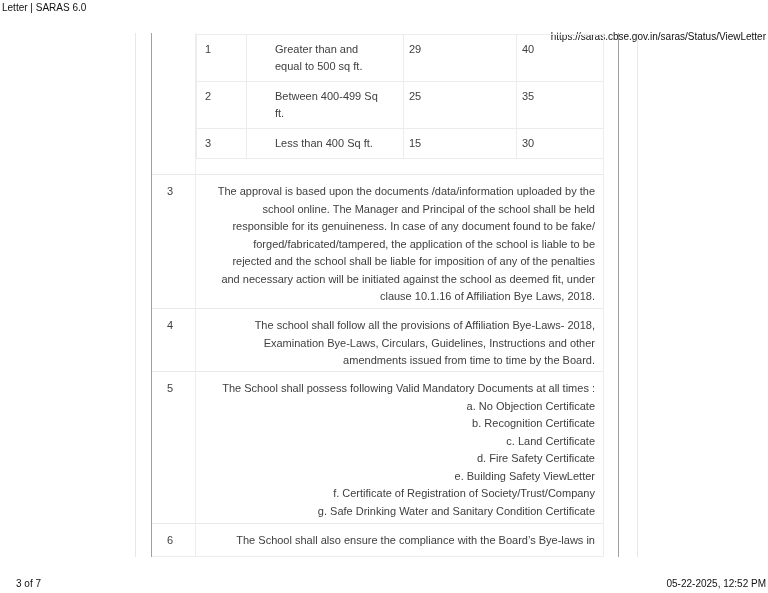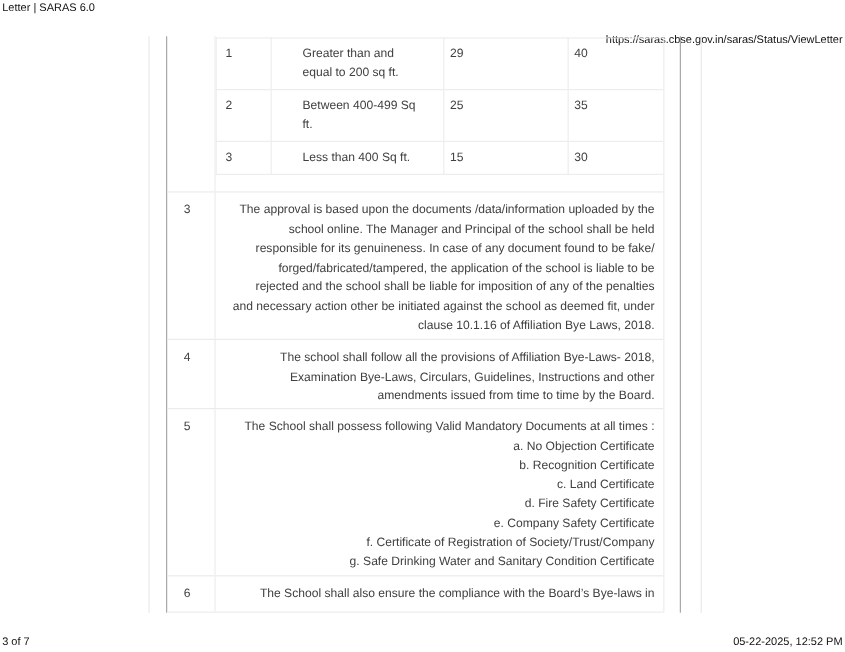--- a/index.html
+++ b/index.html
@@ -14,21 +14,21 @@
   
   .print-meta {
     position: absolute;
     font-family: Liberation Sans, sans-serif;
     font-size: 10px;
     color: #111111;
     white-space: nowrap;
   }
   .ph-left  { top: 2px;  left: 2px;  }
   .ph-right { top: 2px;  right: 2px; margin-top: 29px; }
-  .pf-left  { bottom: 4px; left: 2px; margin-top: 16px;  }
+  .pf-left  { bottom: 4px; left: 16px; margin-top: 16px;  }
   .pf-right { bottom: 4px; right: 2px; }
 
   
   .outer-frame {
     position: absolute; left: 135px; top: 33px;
     width: 503px; height: 524px; box-sizing: border-box;
     border-left: 1px solid #e8e8e8; border-right: 1px solid #e8e8e8;
   }
   .inner-frame {
     position: absolute; left: 151px; top: 33px;
@@ -94,21 +94,21 @@
 
     <div class="clause-row row-h-142">
       <div class="num-cell"></div>
       <div class="content-cell no-pad">
         <table class="area-table">
           <tbody>
             <tr>
               <td class="sno">1</td>
               <td class="cat">
                 <div>Greater than and</div>
-                <div>equal to 200 sq ft.</div>
+                <div>equal to 500 sq ft.</div>
               </td>
               <td class="v1">29</td>
               <td class="v2">40</td>
             </tr>
             <tr>
               <td class="sno">2</td>
               <td class="cat">
                 <div>Between 400-499 Sq</div>
                 <div>ft.</div>
               </td>
@@ -129,21 +129,21 @@
     </div>
 
     <div class="clause-row row-h-134">
       <div class="num-cell">3</div>
       <div class="content-cell">
         <div class="line">The approval is based upon the documents /data/information uploaded by the</div>
         <div class="line">school online. The Manager and Principal of the school shall be held</div>
         <div class="line">responsible for its genuineness. In case of any document found to be fake/</div>
         <div class="line">forged/fabricated/tampered, the application of the school is liable to be</div>
         <div class="line">rejected and the school shall be liable for imposition of any of the penalties</div>
-        <div class="line">and necessary action other be initiated against the school as deemed fit, under</div>
+        <div class="line">and necessary action will be initiated against the school as deemed fit, under</div>
         <div class="line">clause 10.1.16 of Affiliation Bye Laws, 2018.</div>
       </div>
     </div>
 
     <div class="clause-row row-h-63">
       <div class="num-cell">4</div>
       <div class="content-cell">
         <div class="line">The school shall follow all the provisions of Affiliation Bye-Laws- 2018,</div>
         <div class="line">Examination Bye-Laws, Circulars, Guidelines, Instructions and other</div>
         <div class="line">amendments issued from time to time by the Board.</div>
@@ -151,21 +151,21 @@
     </div>
 
     <div class="clause-row row-h-152">
       <div class="num-cell">5</div>
       <div class="content-cell">
         <div class="line">The School shall possess following Valid Mandatory Documents at all times :</div>
         <div class="line">a. No Objection Certificate</div>
         <div class="line">b. Recognition Certificate</div>
         <div class="line">c. Land Certificate</div>
         <div class="line">d. Fire Safety Certificate</div>
-        <div class="line">e. Company Safety Certificate</div>
+        <div class="line">e. Building Safety ViewLetter</div>
         <div class="line">f. Certificate of Registration of Society/Trust/Company</div>
         <div class="line">g. Safe Drinking Water and Sanitary Condition Certificate</div>
       </div>
     </div>
 
     <div class="clause-row row-h-33">
       <div class="num-cell">6</div>
       <div class="content-cell">
         <div class="line">The School shall also ensure the compliance with the Board’s Bye-laws in</div>
       </div>

